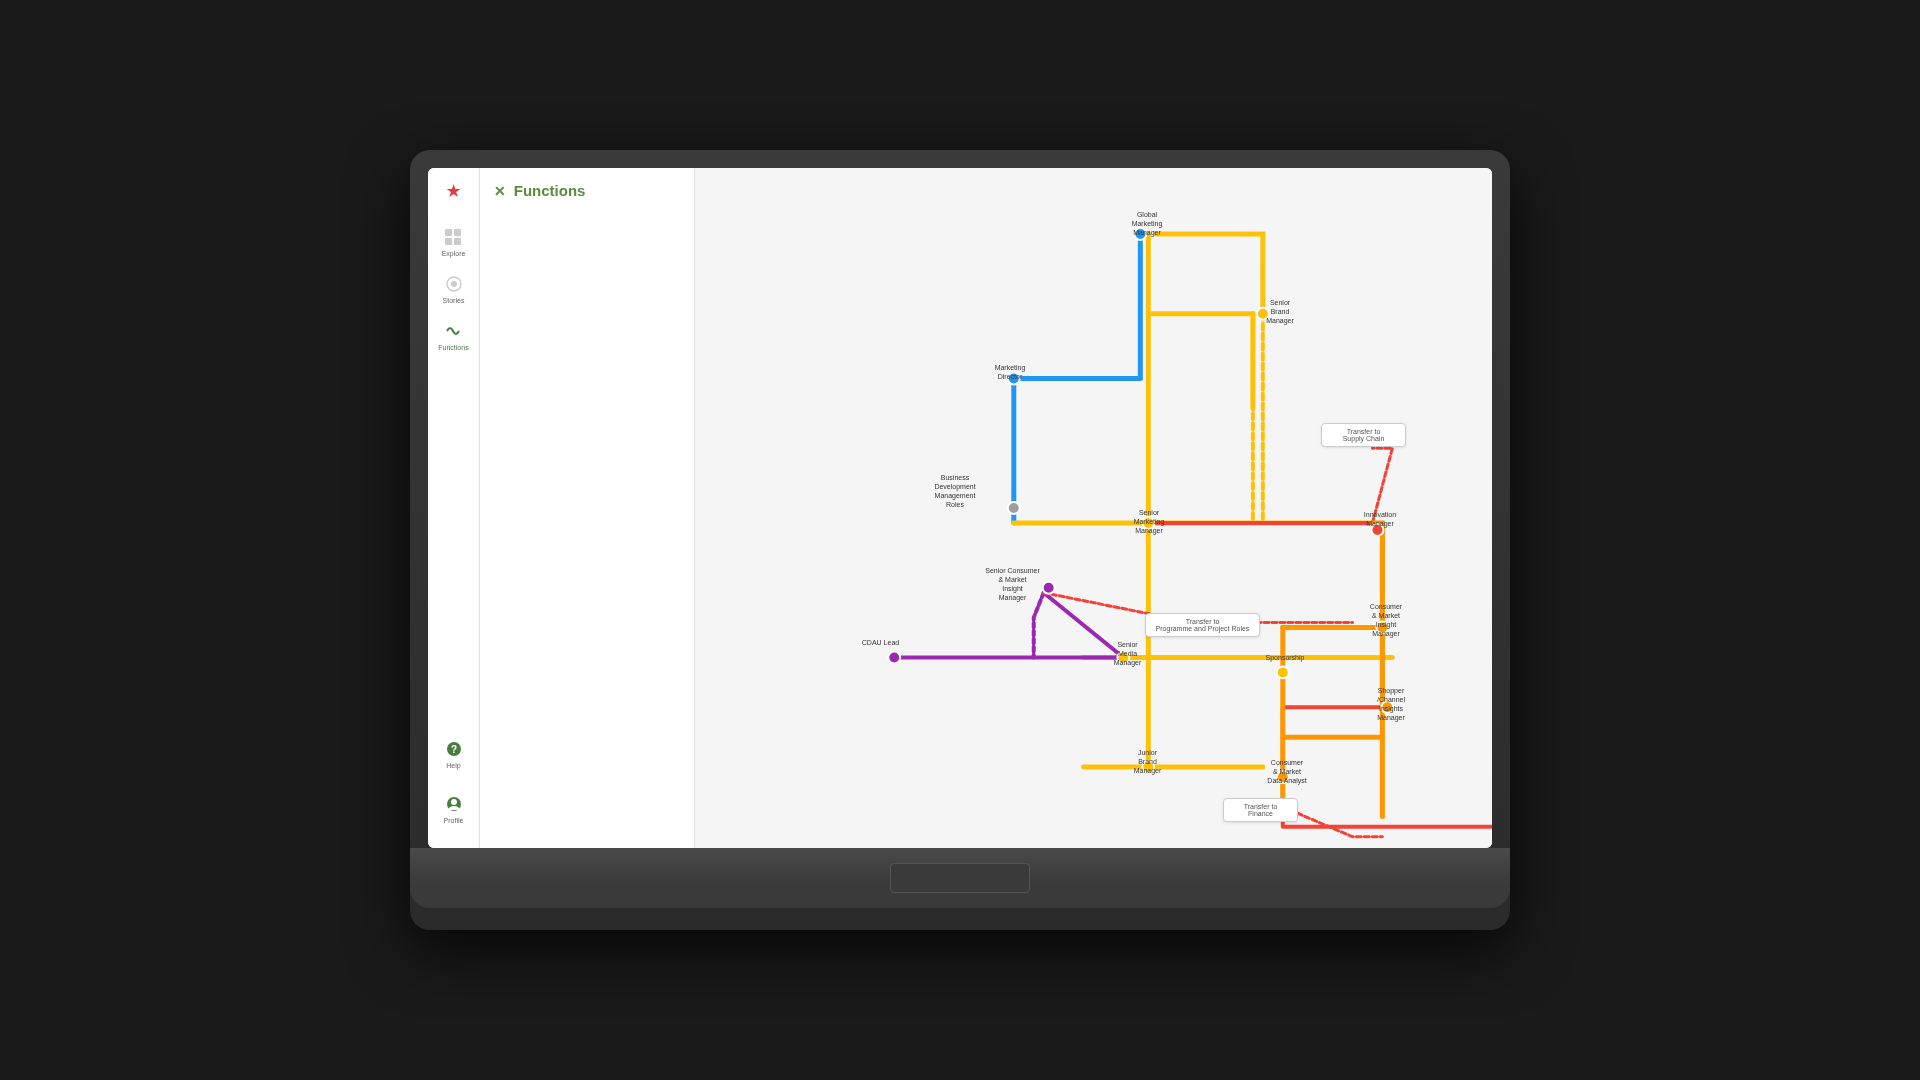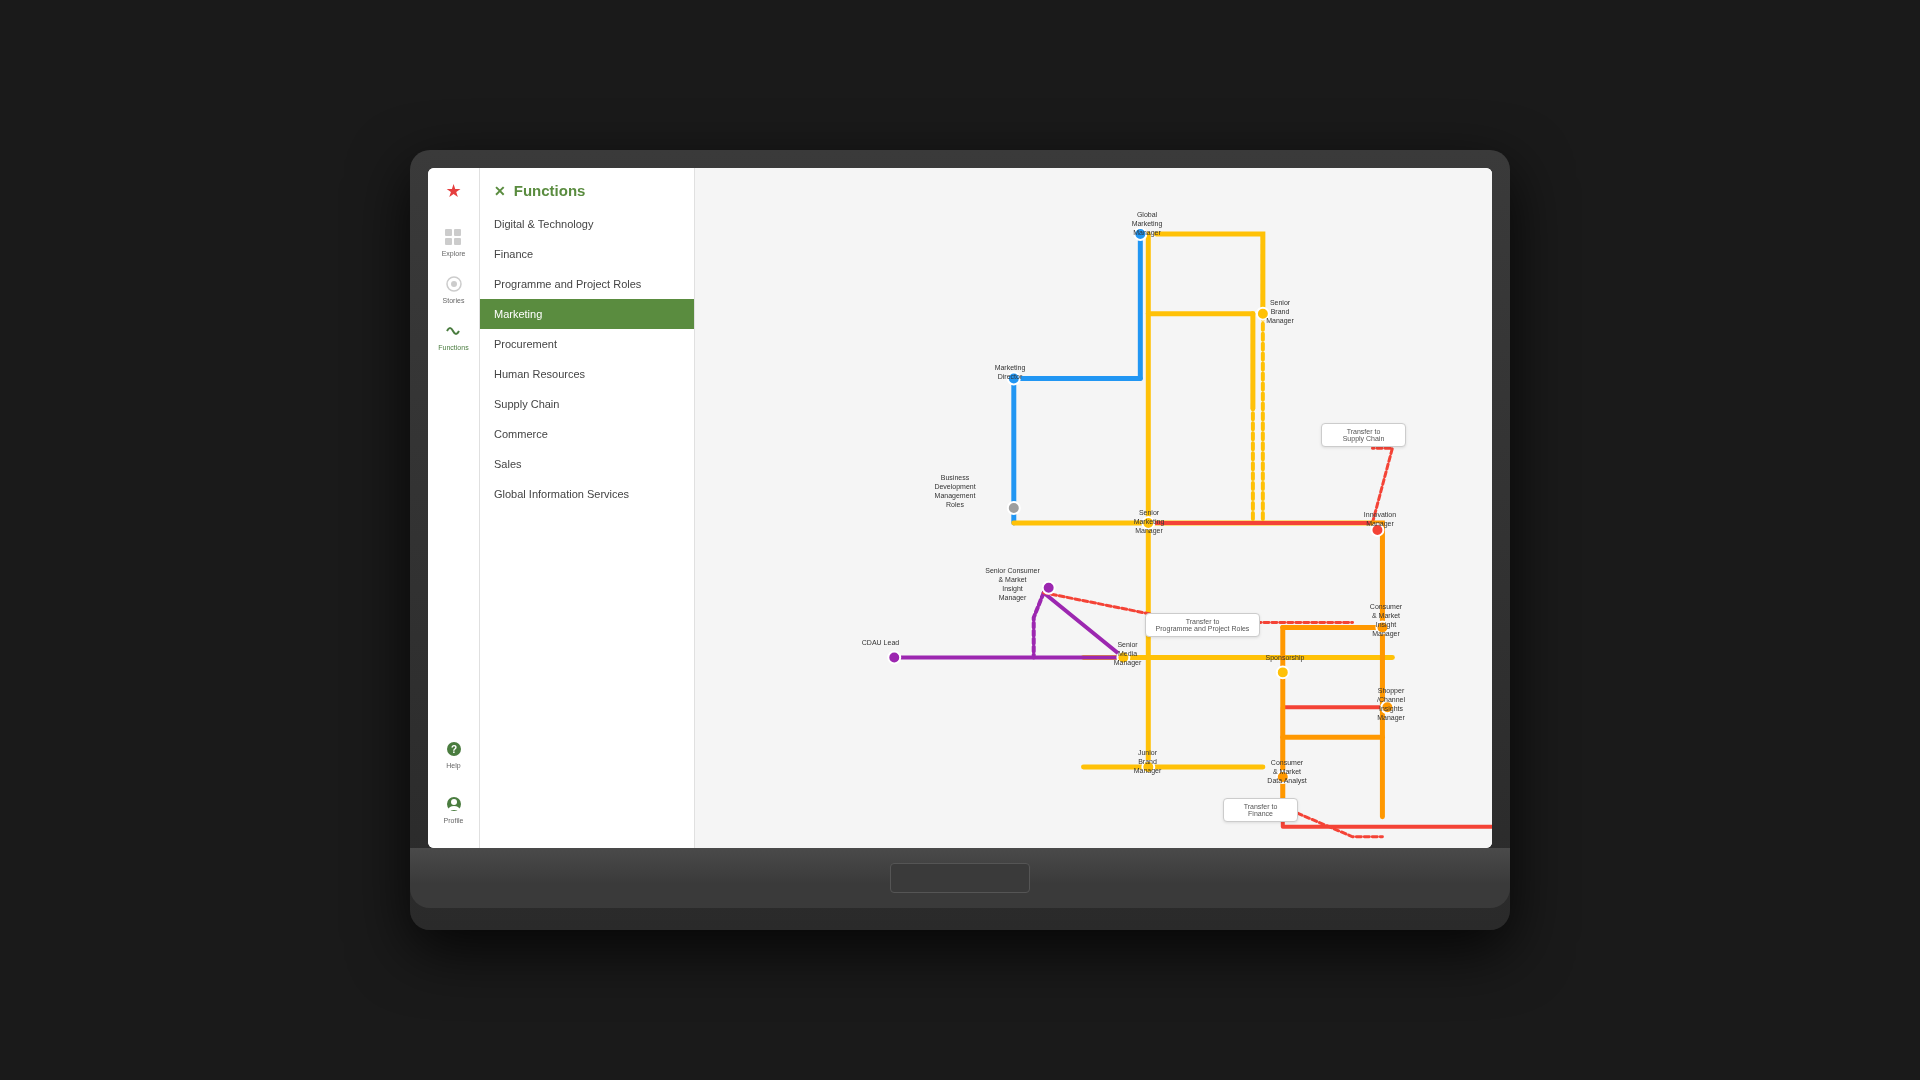--- a/index.html
+++ b/index.html
@@ -233,32 +233,20 @@
           <span class="nav-label">Profile</span>
         </div>
       </div>
     </div>
 
     <div class="sidebar">
       <div class="sidebar-header">
         <span class="sidebar-close">✕</span>
         <span class="sidebar-title">Functions</span>
       </div>
-      <ul class="sidebar-menu">
-        <li>Digital &amp; Technology</li>
-        <li>Finance</li>
-        <li>Programme and Project Roles</li>
-        <li class="active">Marketing</li>
-        <li>Procurement</li>
-        <li>Human Resources</li>
-        <li>Supply Chain</li>
-        <li>Commerce</li>
-        <li>Sales</li>
-        <li>Global Information Services</li>
-      </ul>
     </div>
 
     <div class="main-content">
       <div class="map-container">
         <svg width="100%" height="100%" viewBox="0 0 800 680">
 
           <rect width="800" height="680" fill="#f5f5f5"></rect>
 
           <path d="M447 65 L447 210" stroke="#2196F3" stroke-width="5" fill="none" stroke-linecap="round"></path>
 

